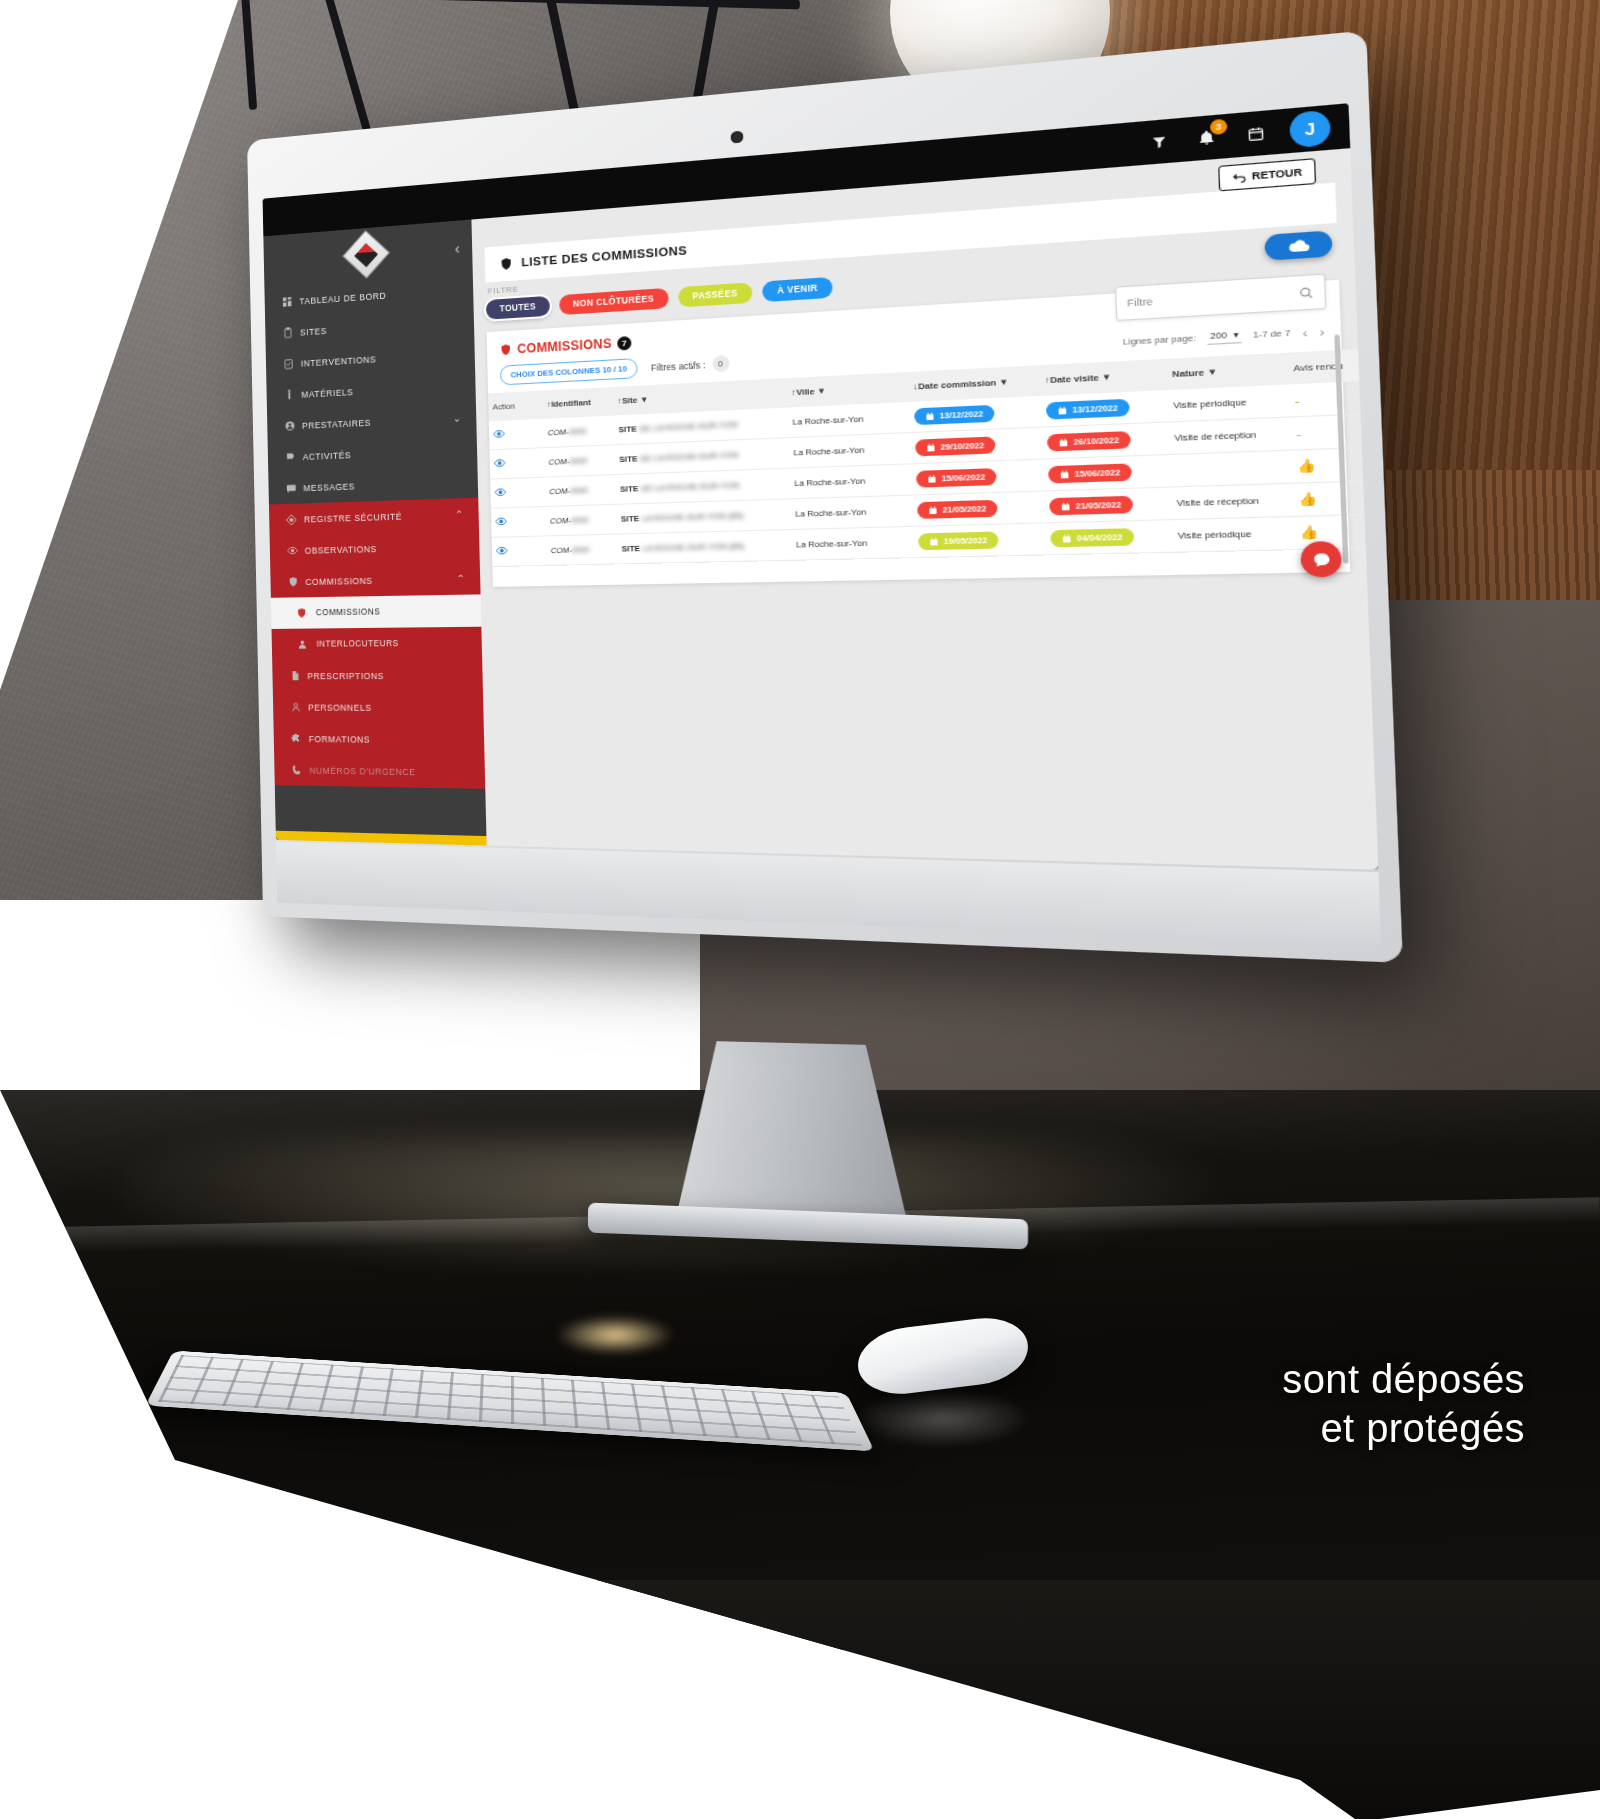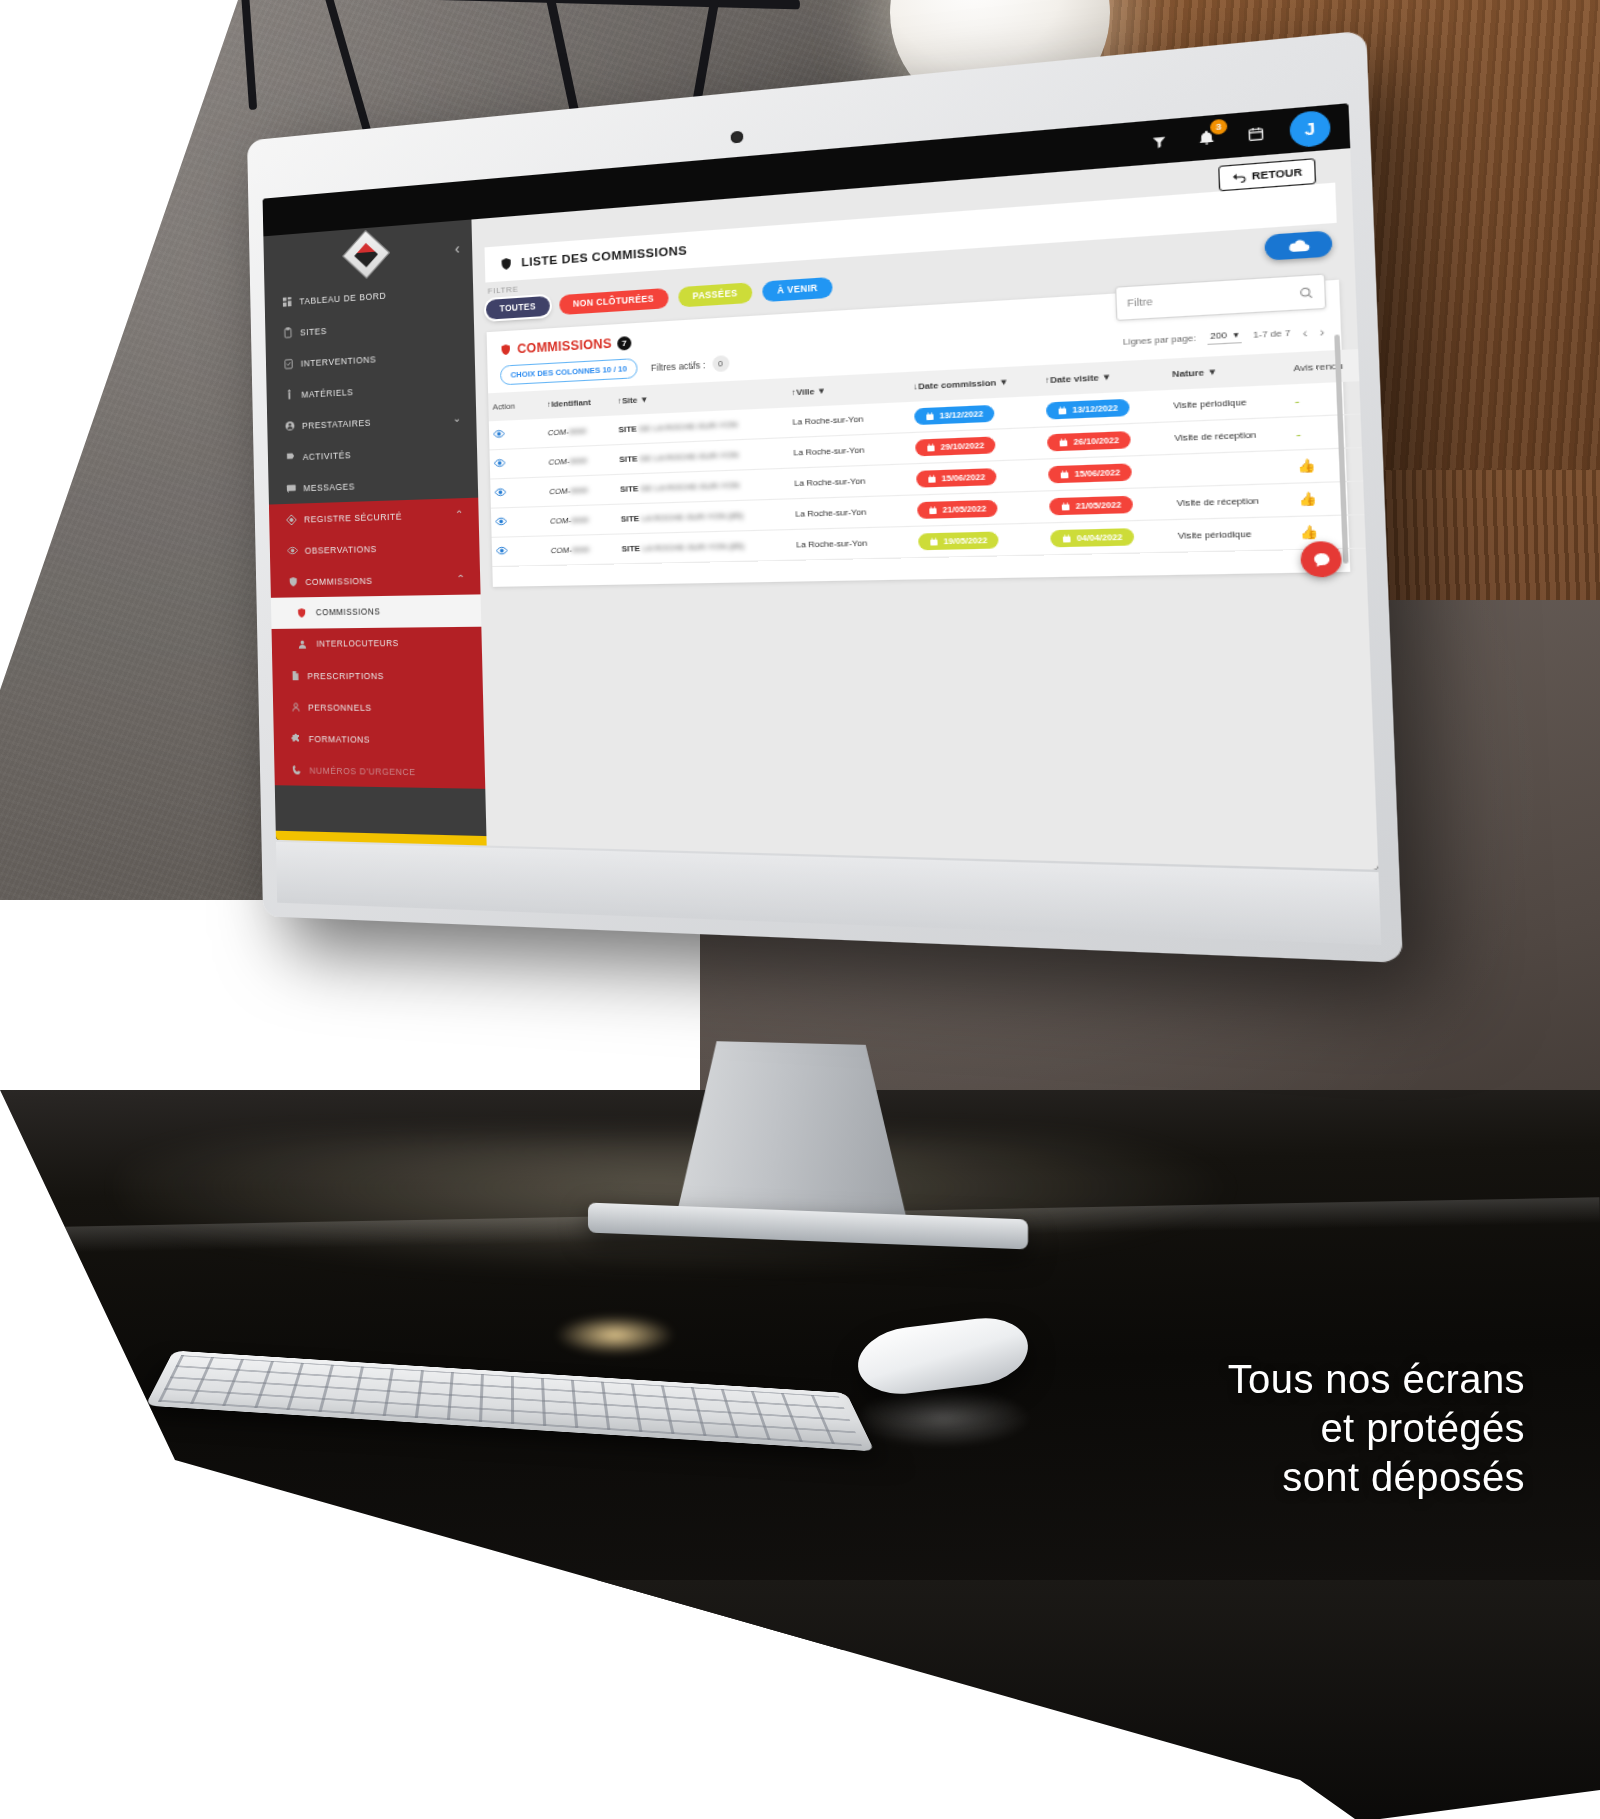--- a/index.html
+++ b/index.html
@@ -648,18 +648,17 @@
               </div>
 
             </div>
           </div>
         </div>
       </div>
     </div>
   </div>
 
   <div class="marketing">
-    <div>Tous nos écrans</div>
+    <div>sont déposés</div>
     <div>et protégés</div>
-    <div>sont déposés</div>
   </div>
 
 </div>
 
 </body></html>

